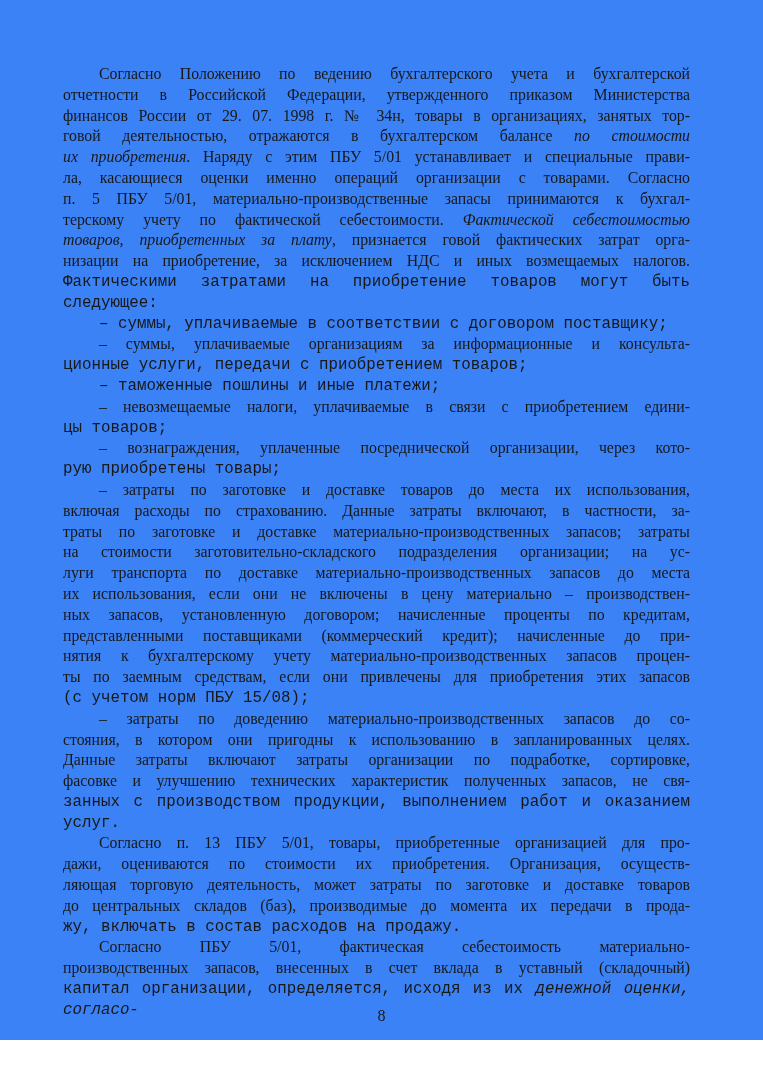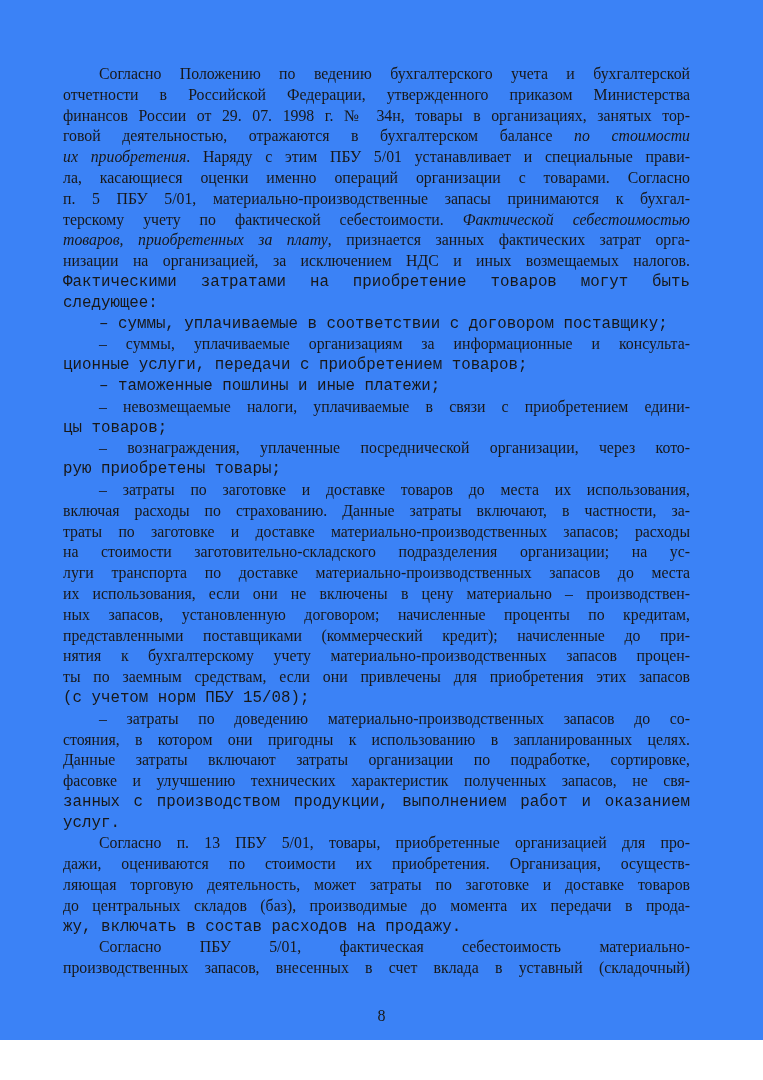--- a/index.html
+++ b/index.html
@@ -61,22 +61,22 @@
   <div class="text-block">
       <div class="paragraph">
         <div class="line first"><span class="seg">Согласно Положению по ведению бухгалтерского учета и бухгалтерской</span></div>
         <div class="line"><span class="seg">отчетности в Российской Федерации, утвержденного приказом Министерства</span></div>
         <div class="line"><span class="seg">финансов России от 29. 07. 1998 г. № 34н, товары в организациях, занятых тор-</span></div>
         <div class="line"><span class="seg">говой деятельностью, отражаются в бухгалтерском балансе </span><span class="seg italic">по стоимости</span></div>
         <div class="line"><span class="seg italic">их приобретения</span><span class="seg">. Наряду с этим ПБУ 5/01 устанавливает и специальные прави-</span></div>
         <div class="line"><span class="seg">ла, касающиеся оценки именно операций организации с товарами. Согласно</span></div>
         <div class="line"><span class="seg">п. 5 ПБУ 5/01, материально-производственные запасы принимаются к бухгал-</span></div>
         <div class="line"><span class="seg">терскому учету по фактической себестоимости. </span><span class="seg italic">Фактической себестоимостью</span></div>
-        <div class="line"><span class="seg italic">товаров, приобретенных за плату</span><span class="seg">, признается занных фактических затрат орга-</span></div>
-        <div class="line"><span class="seg">низации на организацией, за исключением НДС и иных возмещаемых налогов.</span></div>
+        <div class="line"><span class="seg italic">товаров, приобретенных за плату</span><span class="seg">, признается говой фактических затрат орга-</span></div>
+        <div class="line"><span class="seg">низации на приобретение, за исключением НДС и иных возмещаемых налогов.</span></div>
         <div class="line last"><span class="seg">Фактическими затратами на приобретение товаров могут быть следующее:</span></div>
       </div>
       <div class="paragraph">
         <div class="line first last"><span class="seg">– суммы, уплачиваемые в соответствии с договором поставщику;</span></div>
       </div>
       <div class="paragraph">
         <div class="line first"><span class="seg">– суммы, уплачиваемые организациям за информационные и консульта-</span></div>
         <div class="line last"><span class="seg">ционные услуги, передачи с приобретением товаров;</span></div>
       </div>
       <div class="paragraph">
@@ -86,21 +86,21 @@
         <div class="line first"><span class="seg">– невозмещаемые налоги, уплачиваемые в связи с приобретением едини-</span></div>
         <div class="line last"><span class="seg">цы товаров;</span></div>
       </div>
       <div class="paragraph">
         <div class="line first"><span class="seg">– вознаграждения, уплаченные посреднической организации, через кото-</span></div>
         <div class="line last"><span class="seg">рую приобретены товары;</span></div>
       </div>
       <div class="paragraph">
         <div class="line first"><span class="seg">– затраты по заготовке и доставке товаров до места их использования,</span></div>
         <div class="line"><span class="seg">включая расходы по страхованию. Данные затраты включают, в частности, за-</span></div>
-        <div class="line"><span class="seg">траты по заготовке и доставке материально-производственных запасов; расходы</span></div>
+        <div class="line"><span class="seg">траты по заготовке и доставке материально-производственных запасов; затраты</span></div>
         <div class="line"><span class="seg">на стоимости заготовительно-складского подразделения организации; на ус-</span></div>
         <div class="line"><span class="seg">луги транспорта по доставке материально-производственных запасов до места</span></div>
         <div class="line"><span class="seg">их использования, если они не включены в цену материально – производствен-</span></div>
         <div class="line"><span class="seg">ных запасов, установленную договором; начисленные проценты по кредитам,</span></div>
         <div class="line"><span class="seg">представленными поставщиками (коммерческий кредит); начисленные до при-</span></div>
         <div class="line"><span class="seg">нятия к бухгалтерскому учету материально-производственных запасов процен-</span></div>
         <div class="line"><span class="seg">ты по заемным средствам, если они привлечены для приобретения этих запасов</span></div>
         <div class="line last"><span class="seg">(с учетом норм ПБУ 15/08);</span></div>
       </div>
       <div class="paragraph">
@@ -113,16 +113,17 @@
       <div class="paragraph">
         <div class="line first"><span class="seg">Согласно п. 13 ПБУ 5/01, товары, приобретенные организацией для про-</span></div>
         <div class="line"><span class="seg">дажи, оцениваются по стоимости их приобретения. Организация, осуществ-</span></div>
         <div class="line"><span class="seg">ляющая торговую деятельность, может затраты по заготовке и доставке товаров</span></div>
         <div class="line"><span class="seg">до центральных складов (баз), производимые до момента их передачи в прода-</span></div>
         <div class="line last"><span class="seg">жу, включать в состав расходов на продажу.</span></div>
       </div>
       <div class="paragraph">
         <div class="line first"><span class="seg">Согласно ПБУ 5/01, фактическая себестоимость материально-</span></div>
         <div class="line"><span class="seg">производственных запасов, внесенных в счет вклада в уставный (складочный)</span></div>
+        <div class="line last"><span class="seg">капитал организации, определяется, исходя из их </span><span class="seg italic">денежной оценки, согласо-</span></div>
       </div>
     </div>
   <div class="page-number">8</div>
 </div>
 
 </body></html>

